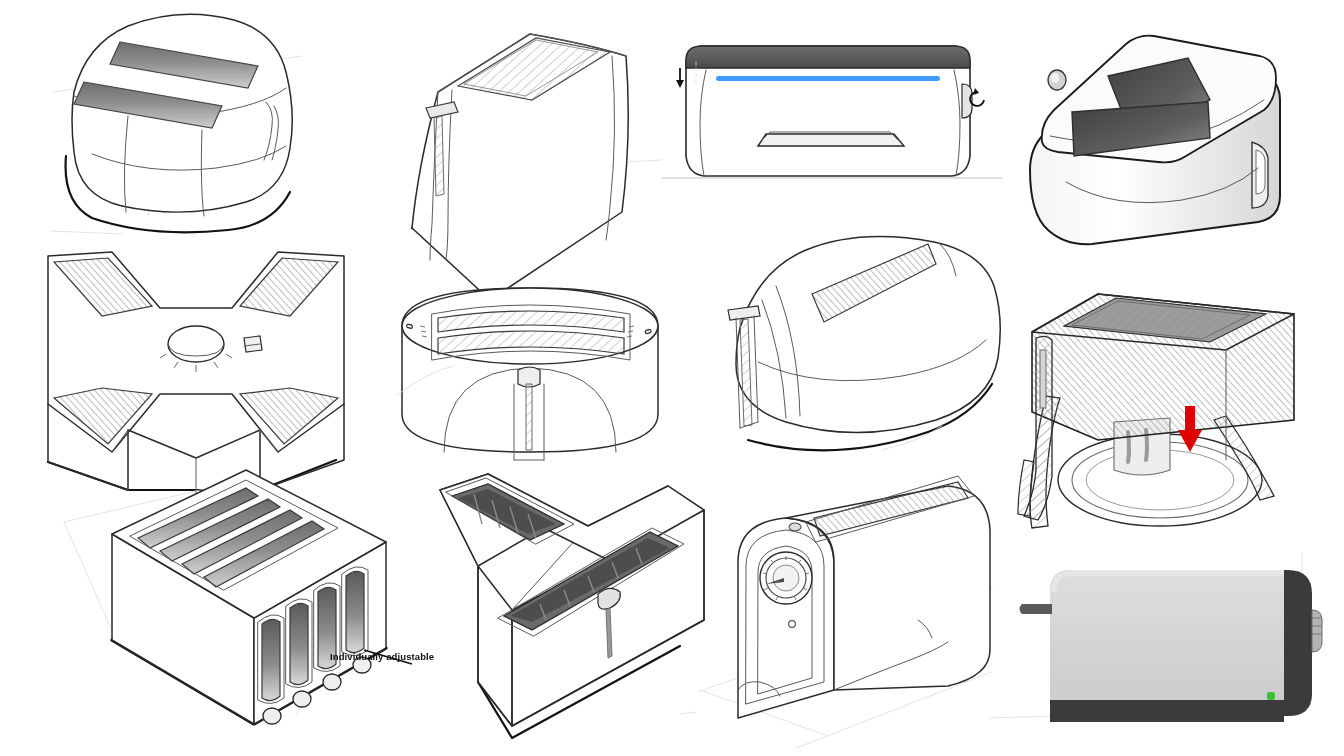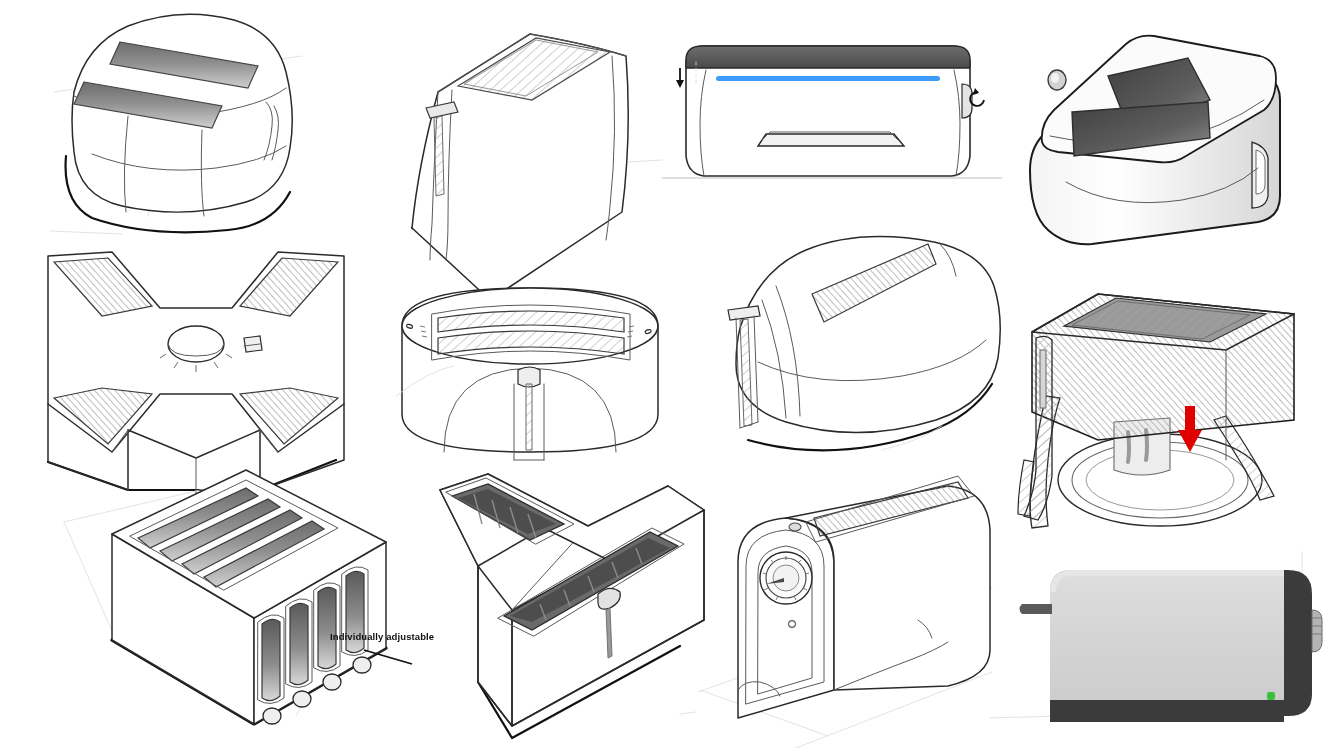--- a/index.html
+++ b/index.html
@@ -333,21 +333,21 @@
         <ellipse cx="298" cy="210" rx="9" ry="8" fill="#efefef" stroke="#2a2a2a" stroke-width="1.3"></ellipse>
         <ellipse cx="328" cy="193" rx="9" ry="8" fill="#efefef" stroke="#2a2a2a" stroke-width="1.3"></ellipse>
       </g>
 
       <g>
         <path d="M330 178 L378 192" stroke="#111" stroke-width="1.8" fill="none"></path>
       </g>
     </svg>
   </div>
 
-  <div style="position:absolute;left:330px;top:628px;text-align:right;">
+  <div style="position:absolute;left:330px;top:648px;text-align:right;">
     <svg width="150" height="18" viewBox="0 0 150 18">
       <text class="annot-text" x="0" y="12">Individually adjustable</text>
     </svg>
   </div>
 
   <div class="cell" style="left:412px;top:470px;">
     <svg width="300" height="286" viewBox="0 0 300 286">
       <path class="ln-heavy2" d="M66 212 L100 268 L268 176"></path>
       <path class="ln body-fill" d="M28 20 L76 4 L176 56 L256 16 L292 40 L292 150 L100 256 L66 212 L66 96 z"></path>
       <path class="ln" d="M66 96 L66 212 L100 256 L100 140 z"></path>

